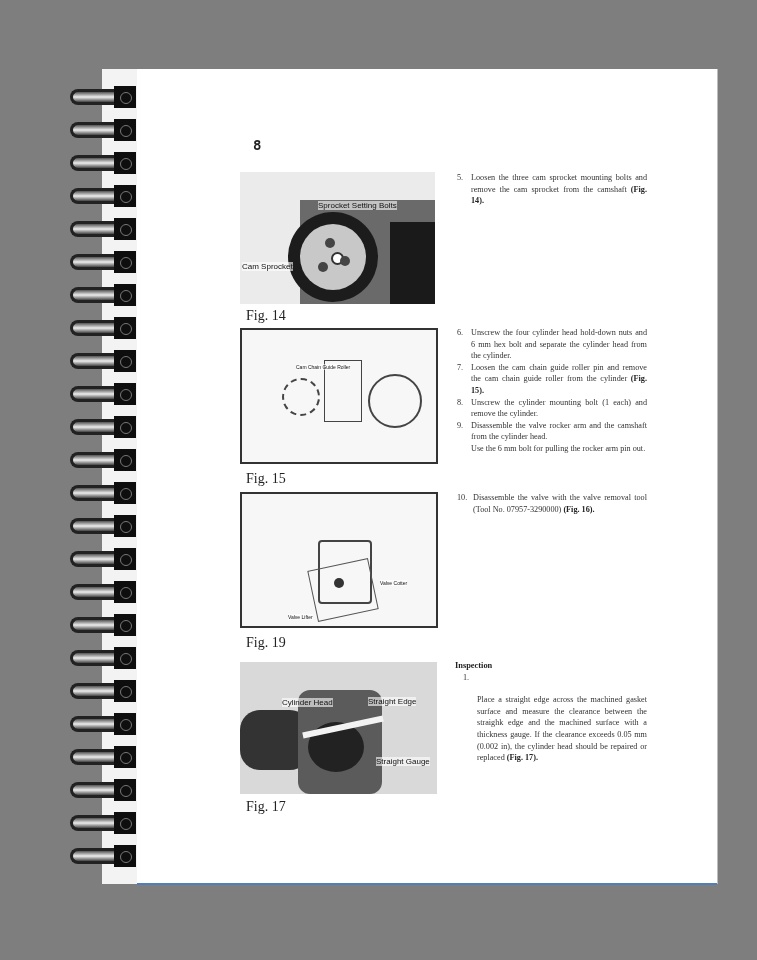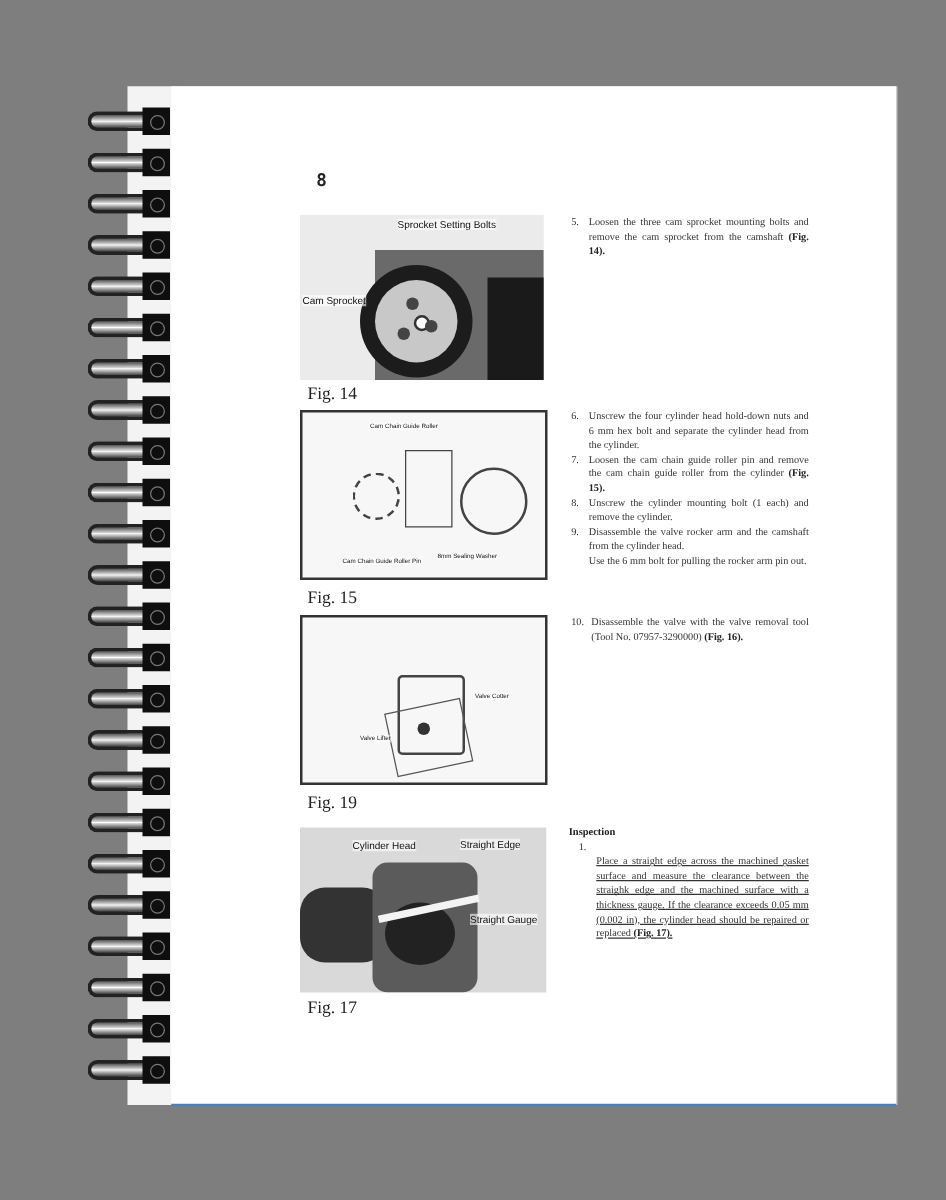--- a/index.html
+++ b/index.html
@@ -8,21 +8,21 @@
   .page { position:absolute; left:137px; top:69px; width:580px; height:815px; background:#ffffff; box-shadow: 1px 0 0 #bdbdbd; }
   .page-bottom-line { position:absolute; left:137px; top:883px; width:580px; height:2px; background:#4f7fb4; }
   .coil { position:absolute; left:70px; width:68px; height:22px; }
   .coil .loop { position:absolute; left:0; top:3px; width:50px; height:16px; border:3px solid #222; border-right:none; border-radius:9px 0 0 9px; background:linear-gradient(#555 0%, #ddd 45%, #fff 50%, #ddd 55%, #444 100%); box-sizing:border-box; }
   .coil .hole { position:absolute; left:44px; top:0; width:22px; height:22px; background:#0e0e0e; }
   .coil .hole:after { content:""; position:absolute; left:6px; top:6px; width:10px; height:10px; border:1px solid #777; border-radius:50%; }
   .page-number { position:absolute; left:253px; top:137px; font-size:14px; font-weight:bold; font-family:"DejaVu Sans Mono", monospace; color:#222; }
   .fig { position:absolute; background:#e8e8e8; overflow:hidden; }
   .fig.line { background:#f7f7f7; border:2px solid #333; box-sizing:border-box; }
   .fig-caption { position:absolute; font-size:14px; font-weight:normal; color:#222; }
-  .fig-label { position:absolute; font-size:8px; font-family:"Liberation Sans", sans-serif; color:#111; white-space:nowrap; background:rgba(255,255,255,0.6); }
+  .fig-label { position:absolute; font-size:8px; font-family:"Liberation Sans", sans-serif; color:#111; white-space:nowrap; background:rgba(255,255,255,0.6);margin-top:26px; }
   .fig-label.small { font-size:5px; }
   .text-block { position:absolute; left:457px; width:190px; font-size:8.2px; line-height:11.6px; color:#333; text-align:justify; }
   .step { display:flex; }
   .step .num { width:14px; flex:none; }
   .step .body { flex:1; }
   .note { padding-left:14px; }
   .heading { font-weight:bold; font-size:8.4px; color:#222; }
   b { color:#222; }
   
   .dark { position:absolute; background:#2a2a2a; }
@@ -213,16 +213,16 @@
     <span class="num" style="width:16px;">10.</span>
     <span class="body"><span>Disassemble the valve with the valve removal tool (Tool No. 07957-3290000) </span><b>(Fig. 16).</b></span>
   </div>
 </div>
 
 <div class="text-block" style="top:660px;left:455px;width:192px;">
   <div class="heading">Inspection</div>
   <div class="step" style="padding-left:8px;">
     <span class="num">1.</span>
   </div>
-  <div style="padding-left:22px;text-decoration:underline;">
+  <div style="padding-left:22px;margin-top:11px;">
     <span>Place a straight edge across the machined gasket surface and measure the clearance between the straighk edge and the machined surface with a thickness gauge. If the clearance exceeds 0.05 mm (0.002 in), the cylinder head should be repaired or replaced </span><b>(Fig. 17).</b>
   </div>
 </div>
 
 </body></html>

